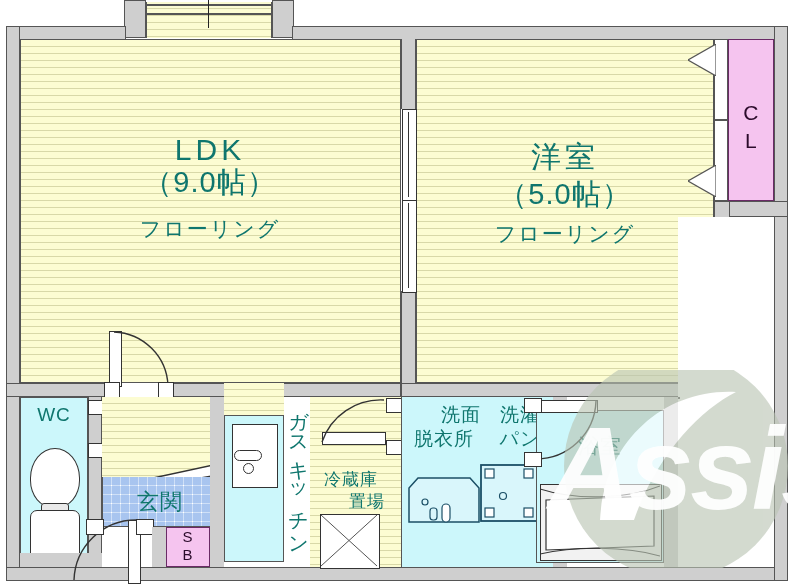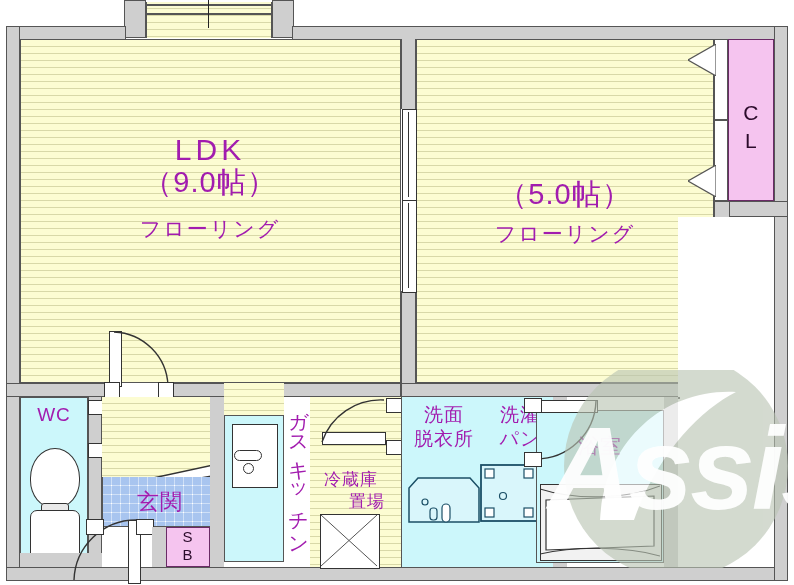--- a/index.html
+++ b/index.html
@@ -31,21 +31,21 @@
   .white-nb{background:#ffffff;}
   .genkan{
     background:
       repeating-linear-gradient(to right,#cfe0f7 0px,#cfe0f7 8px,#ffffff 8px,#ffffff 9px),
       repeating-linear-gradient(to bottom,#cfe0f7 0px,#cfe0f7 8px,#ffffff 8px,#ffffff 9px);
     background-blend-mode:multiply;
     border:1px solid #555555;
   }
 
   
-  .lbl{position:absolute;color:#a21caf;white-space:pre;text-align:center;
+  .lbl{position:absolute;color:#0f766e;white-space:pre;text-align:center;
        line-height:1.16;font-weight:400;letter-spacing:0.5px;}
   .lbl-room{font-size:30px;letter-spacing:4px;}
   .lbl-size{font-size:29px;letter-spacing:1px;}
   .lbl-mat{font-size:21px;letter-spacing:2px;}
   .lbl-wc{font-size:19px;font-weight:500;letter-spacing:1px;}
   .lbl-sm{font-size:17px;letter-spacing:1px;}
   .lbl-xs{font-size:15px;letter-spacing:1px;}
   .lbl-cl{font-size:21px;color:#2b0b2b;line-height:1.25;}
   .vert{writing-mode:vertical-rl;text-orientation:upright;letter-spacing:2px;}
 
@@ -95,20 +95,21 @@
   <div class="abs wall" style="left:774px;top:26px;width:14px;height:555px;"></div>
 
   <div class="abs floor" style="left:20px;top:39px;width:381px;height:344px;"></div>
 
   <div class="lbl lbl-room" style="left:0px;top:133px;width:420px;">LDK</div>
   <div class="lbl lbl-size" style="left:0px;top:166px;width:420px;">（9.0帖）</div>
   <div class="lbl lbl-mat" style="left:0px;top:217px;width:420px;">フローリング</div>
 
   <div class="abs floor" style="left:416px;top:39px;width:298px;height:344px;"></div>
 
+  <div class="lbl lbl-room" style="left:416px;top:140px;width:298px;">洋室</div>
   <div class="lbl lbl-size" style="left:416px;top:178px;width:298px;">（5.0帖）</div>
   <div class="lbl lbl-mat" style="left:416px;top:222px;width:298px;">フローリング</div>
 
   <div class="abs wall-nb" style="left:401px;top:39px;width:15px;height:70px;border-left:1px solid #555;border-right:1px solid #555;"></div>
   <div class="abs wall-nb" style="left:401px;top:291px;width:15px;height:92px;border-left:1px solid #555;border-right:1px solid #555;"></div>
 
   <div class="slide" style="left:402px;top:109px;width:13px;height:91px;"></div>
   <div class="ln" style="left:408px;top:112px;width:1px;height:85px;background:#333;"></div>
   <div class="slide" style="left:402px;top:200px;width:13px;height:91px;"></div>
   <div class="ln" style="left:408px;top:203px;width:1px;height:85px;background:#333;"></div>
@@ -200,21 +201,21 @@
   </svg>
 
   <div class="door-panel" style="left:322px;top:432px;width:62px;height:11px;"></div>
   <svg class="abs" style="left:320px;top:398px;width:66px;height:46px;" viewBox="0 0 66 46">
     <path d="M 64 2 A 62 62 0 0 0 2 44" fill="none" stroke="#333333" stroke-width="1.4"></path>
   </svg>
   <div class="jamb" style="left:386px;top:398px;width:16px;height:13px;"></div>
   <div class="jamb" style="left:386px;top:440px;width:16px;height:13px;"></div>
 
   <div class="abs wet-nb" style="left:401px;top:397px;width:86px;height:170px;border-left:1px solid #555;"></div>
-  <div class="lbl lbl-xs" style="left:401px;top:404px;width:86px;font-size:19px;">洗面</div>
+  <div class="lbl lbl-xs" style="left:401px;top:404px;width:86px;font-size:19px;padding-left:17px;">洗面</div>
   <div class="lbl lbl-xs" style="left:401px;top:428px;width:86px;font-size:19px;">脱衣所</div>
 
   <svg class="abs" style="left:408px;top:470px;width:72px;height:53px;" viewBox="0 0 72 53">
     <path d="M 1 52 L 1 18 L 10 8 L 62 8 L 71 18 L 71 52 Z" fill="#d9f6fb" stroke="#1b4f66" stroke-width="1.5"></path>
     <circle cx="17" cy="32" r="3" fill="none" stroke="#1b4f66" stroke-width="1.2"></circle>
     <rect x="22" y="38" width="7" height="12" rx="3" fill="#d9f6fb" stroke="#1b4f66" stroke-width="1.2"></rect>
     <rect x="34" y="34" width="8" height="18" rx="4" fill="#ffffff" stroke="#1b4f66" stroke-width="1.2"></rect>
   </svg>
 
   <div class="abs wet-nb" style="left:487px;top:397px;width:66px;height:170px;"></div>

